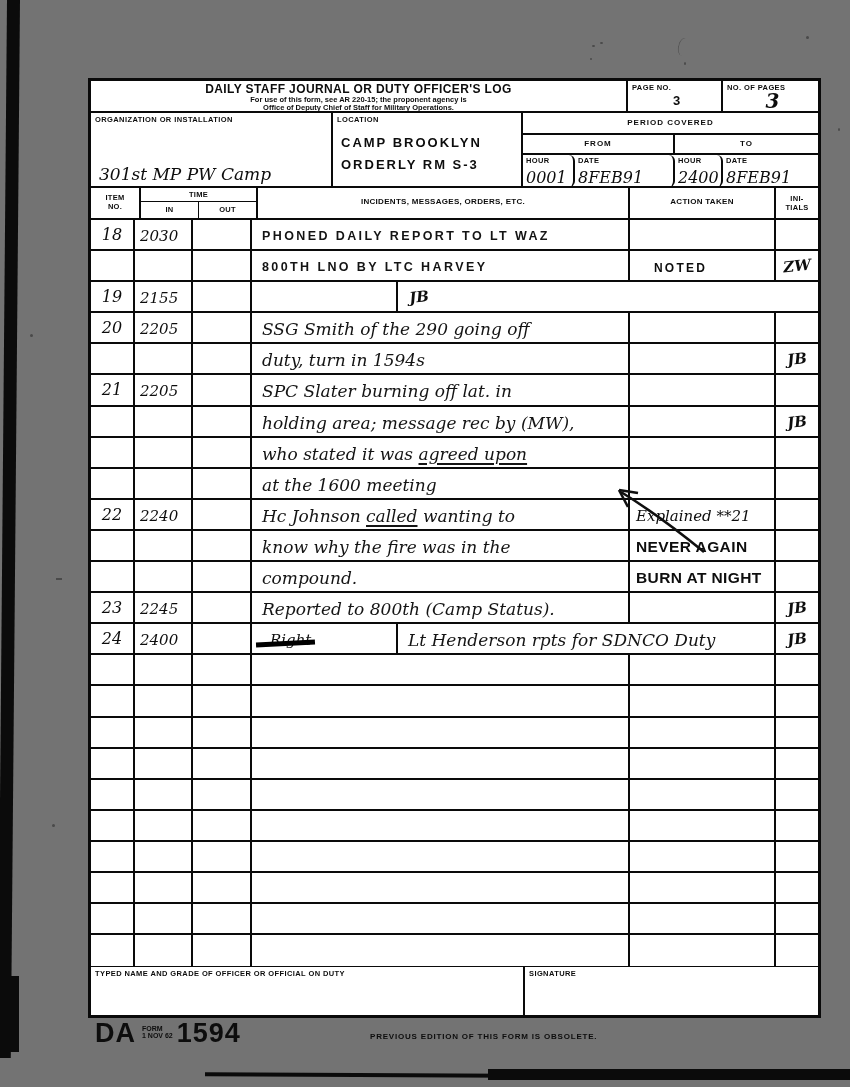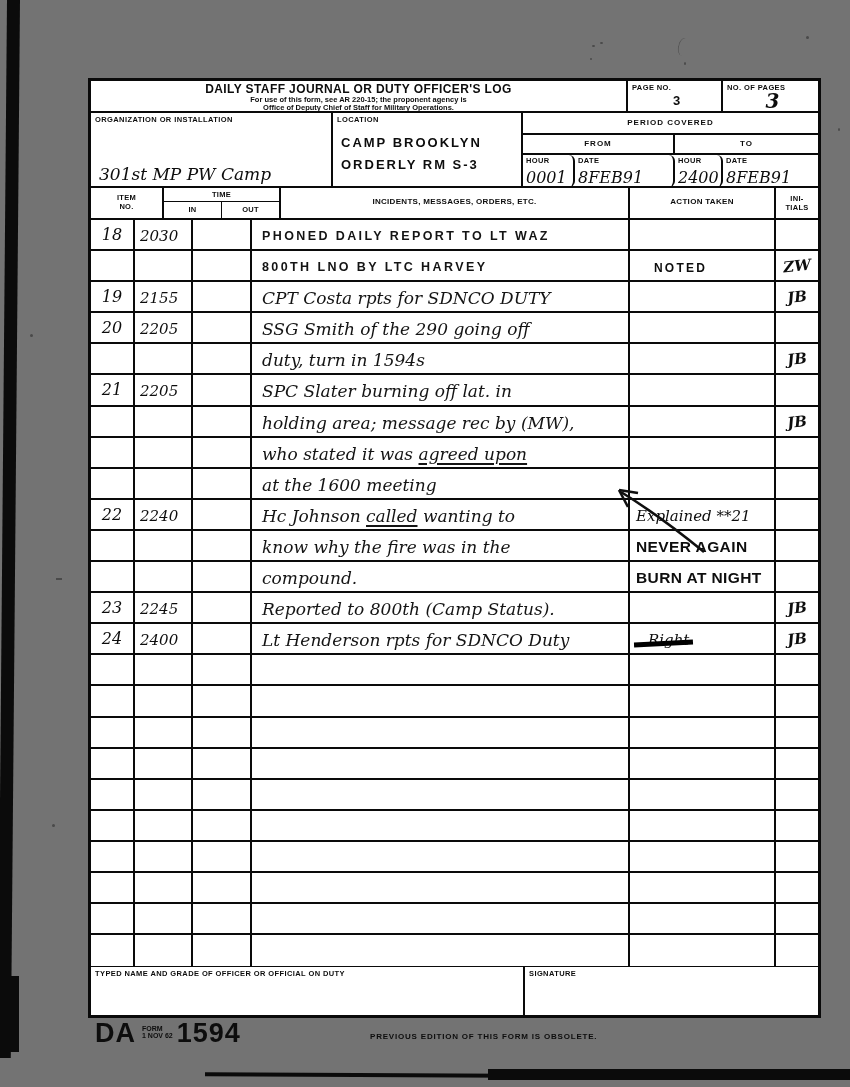--- a/index.html
+++ b/index.html
@@ -45,21 +45,21 @@
   .hd-h1{width:52px;} .hd-d1{width:100px;} .hd-h2{width:48px;} .hd-d2{flex:1;}
   .hd-val{font-family:"DejaVu Serif",serif;font-style:italic;font-size:16px;margin-top:3px;white-space:nowrap;}
 
   .org-hw{position:absolute;left:8px;bottom:2px;font-family:"DejaVu Serif",serif;font-style:italic;font-size:17px;white-space:nowrap;}
   .loc-hw1{position:absolute;left:8px;top:22px;font-size:13px;letter-spacing:2px;font-weight:600;font-family:"Liberation Sans",sans-serif;}
   .loc-hw2{position:absolute;left:8px;top:44px;font-size:13px;letter-spacing:2px;font-weight:600;}
 
   
   .thead{height:30px;border-bottom:2.5px solid #0a0a0a;display:flex;}
   .th{box-sizing:border-box;border-right:2px solid #0a0a0a;text-align:center;font-size:7.5px;font-weight:bold;letter-spacing:0.3px;}
-  .th-item{width:73px;padding-top:5px;line-height:9px;}
+  .th-item{width:50px;padding-top:5px;line-height:9px;}
   .th-time{width:117px;display:flex;flex-direction:column;}
   .tt-top{height:13px;border-bottom:1.5px solid #0a0a0a;line-height:13px;}
   .tt-bottom{flex:1;display:flex;}
   .tt-in{width:58px;border-right:1.5px solid #0a0a0a;line-height:15px;box-sizing:border-box;}
   .tt-out{flex:1;line-height:15px;}
   .th-inc{flex:1;line-height:28px;font-size:8px;}
   .th-act{width:146px;line-height:28px;font-size:8px;}
   .th-ini{width:42px;border-right:none;padding-top:6px;line-height:9px;}
 
   
@@ -205,21 +205,20 @@
     <div class="cell c-in"></div>
     <div class="cell c-out"></div>
     <div class="cell c-inc hw-print"><span class="t-pre">800TH LNO BY LTC HARVEY</span><span class="t-u"></span><span class="t-post"></span></div>
     <div class="cell c-act"><span class="t-act as-print">NOTED</span></div>
     <div class="cell c-ini">ZW</div>
   </div>
         <div class="trow">
     <div class="cell c-item">19</div>
     <div class="cell c-in">2155</div>
     <div class="cell c-out"></div>
-    <div class="cell c-inc hw-cursive"><span class="t-pre">CPT Costa rpts for SDNCO DUTY</span><span class="t-u"></span><span class="t-post"></span></div>
     <div class="cell c-act"><span class="t-act"></span></div>
     <div class="cell c-ini">JB</div>
   </div>
         <div class="trow">
     <div class="cell c-item">20</div>
     <div class="cell c-in">2205</div>
     <div class="cell c-out"></div>
     <div class="cell c-inc hw-cursive"><span class="t-pre">SSG Smith of the 290 going off</span><span class="t-u"></span><span class="t-post"></span></div>
     <div class="cell c-act"><span class="t-act"></span></div>
     <div class="cell c-ini"></div>
@@ -293,22 +292,22 @@
     <div class="cell c-in">2245</div>
     <div class="cell c-out"></div>
     <div class="cell c-inc hw-cursive"><span class="t-pre">Reported to 800th (Camp Status).</span><span class="t-u"></span><span class="t-post"></span></div>
     <div class="cell c-act"><span class="t-act"></span></div>
     <div class="cell c-ini">JB</div>
   </div>
         <div class="trow">
     <div class="cell c-item">24</div>
     <div class="cell c-in">2400</div>
     <div class="cell c-out"></div>
+    <div class="cell c-act"><span class="t-act as-cursive struck">Right</span></div>
     <div class="cell c-inc hw-cursive"><span class="t-pre">Lt Henderson rpts for SDNCO Duty</span><span class="t-u"></span><span class="t-post"></span></div>
-    <div class="cell c-act"><span class="t-act as-cursive struck">Right</span></div>
     <div class="cell c-ini">JB</div>
   </div>
         <div class="trow">
     <div class="cell c-item"></div>
     <div class="cell c-in"></div>
     <div class="cell c-out"></div>
     <div class="cell c-inc hw-cursive"><span class="t-pre"></span><span class="t-u"></span><span class="t-post"></span></div>
     <div class="cell c-act"><span class="t-act"></span></div>
     <div class="cell c-ini"></div>
   </div>

